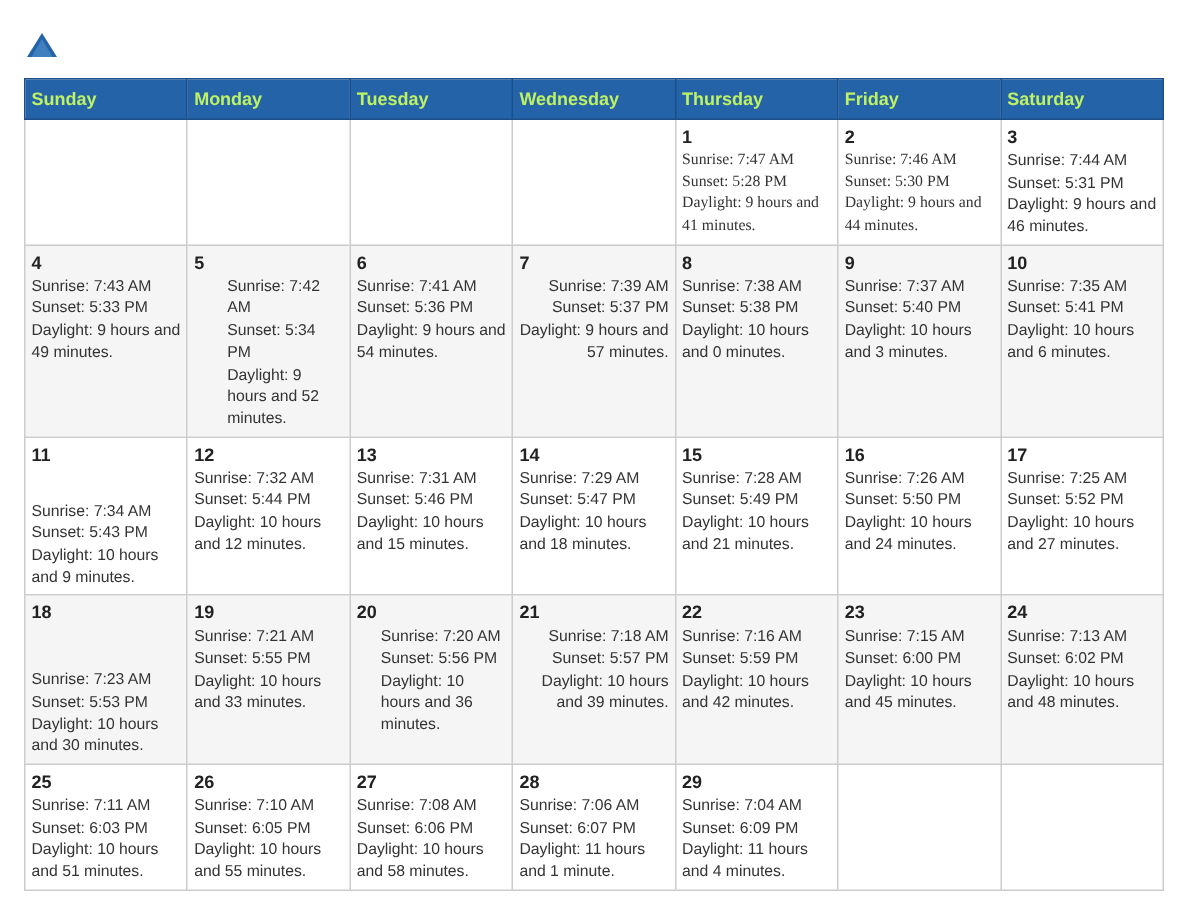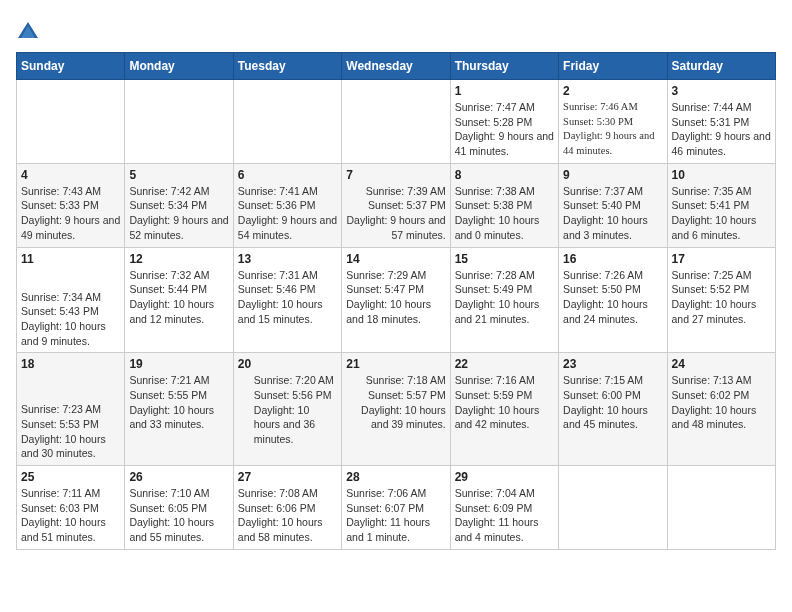--- a/index.html
+++ b/index.html
@@ -53,21 +53,21 @@
       font-size: 16px;
       color: #555;
     }
     table {
       width: 100%;
       border-collapse: collapse;
       font-size: 11px;
     }
     thead tr th {
       background: #2563a8;
-      color: #ffffff;
+      color: #bef264;
       padding: 6px 4px;
       text-align: left;
       font-size: 12px;
       font-weight: bold;
       border: 1px solid #1a4f8a;
     }
     tbody tr td {
       border: 1px solid #ccc;
       vertical-align: top;
       padding: 4px;
@@ -126,21 +126,21 @@
       </tr>
   </thead>
   <tbody id="calendar-body">
       <tr>
         <td class="empty-cell"></td>
         <td class="empty-cell"></td>
         <td class="empty-cell"></td>
         <td class="empty-cell"></td>
         <td>
           <div class="day-number">1</div>
-          <div class="day-info" style="white-space: pre-line;">Sunrise: 7:47 AM
+          <div class="day-info" style="white-space: pre-line; font-family: Liberation Serif, serif;">Sunrise: 7:47 AM
 Sunset: 5:28 PM
 Daylight: 9 hours and 41 minutes.</div>
         </td>
         <td>
           <div class="day-number">2</div>
           <div class="day-info" style="white-space: pre-line; font-family: Liberation Serif, serif;">Sunrise: 7:46 AM
 Sunset: 5:30 PM
 Daylight: 9 hours and 44 minutes.</div>
         </td>
         <td>
@@ -152,21 +152,21 @@
       </tr>
       <tr>
         <td>
           <div class="day-number">4</div>
           <div class="day-info" style="white-space: pre-line;">Sunrise: 7:43 AM
 Sunset: 5:33 PM
 Daylight: 9 hours and 49 minutes.</div>
         </td>
         <td>
           <div class="day-number">5</div>
-          <div class="day-info" style="white-space: pre-line;">Sunrise: 7:42 AM
+          <div class="day-info" style="white-space: pre-line; margin-left: 22px;">Sunrise: 7:42 AM
 Sunset: 5:34 PM
 Daylight: 9 hours and 52 minutes.</div>
         </td>
         <td>
           <div class="day-number">6</div>
           <div class="day-info" style="white-space: pre-line;">Sunrise: 7:41 AM
 Sunset: 5:36 PM
 Daylight: 9 hours and 54 minutes.</div>
         </td>
         <td>

